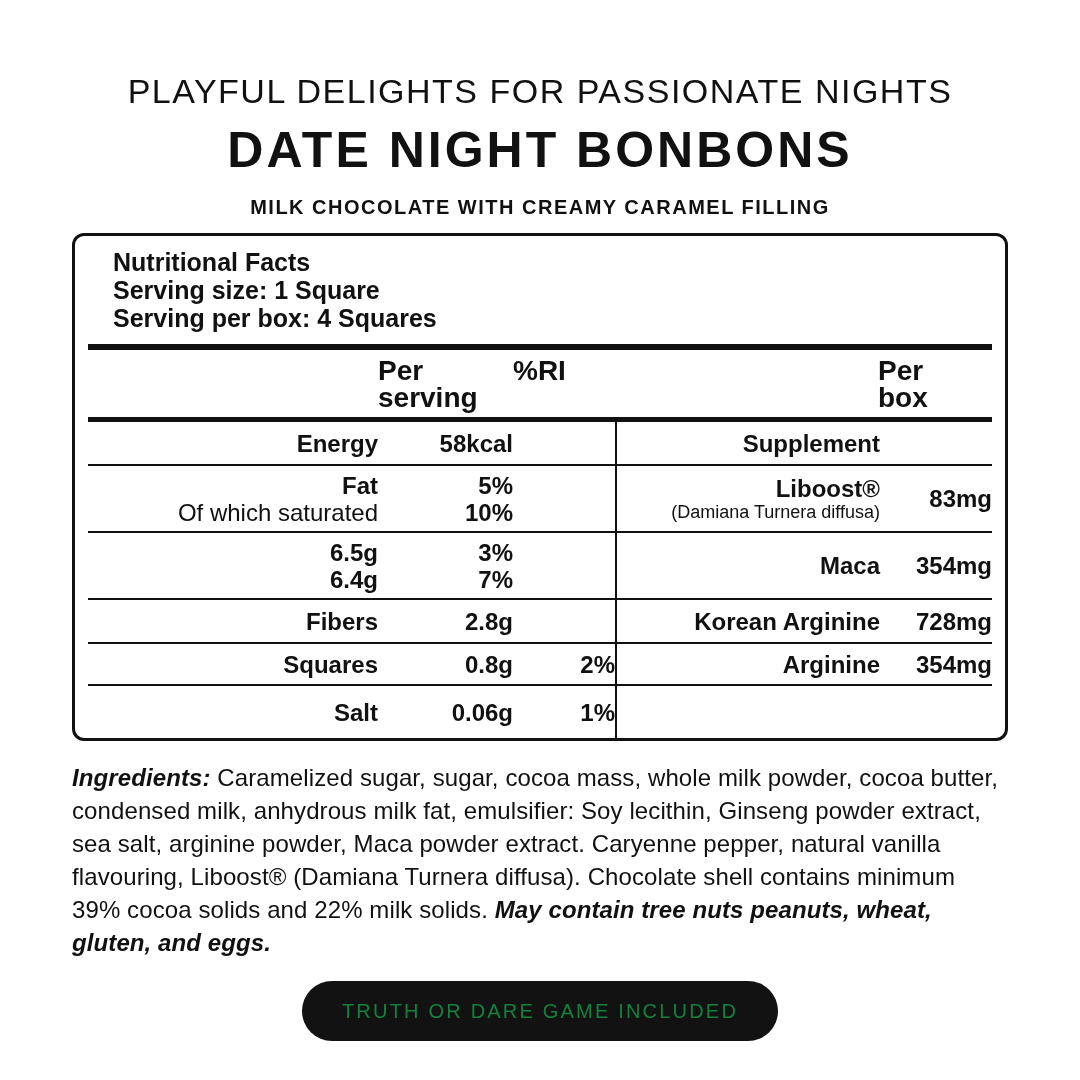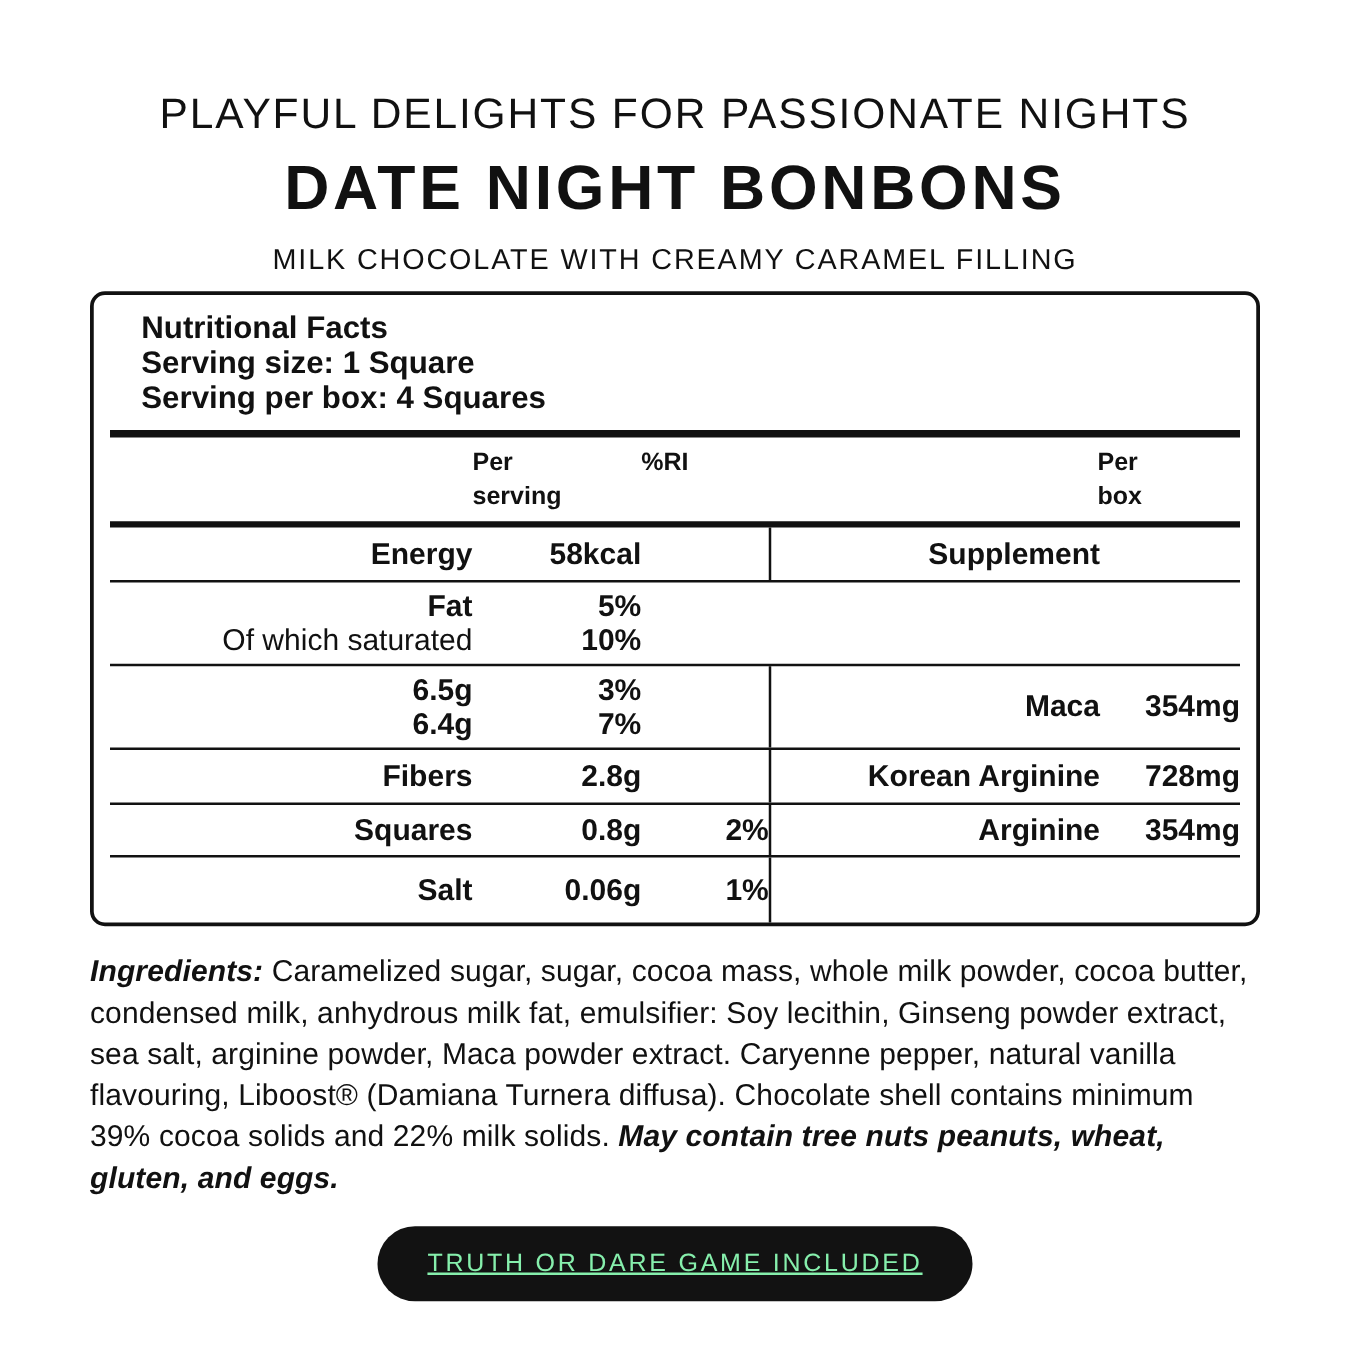--- a/index.html
+++ b/index.html
@@ -12,40 +12,40 @@
     width:1080px;height:1080px;overflow:hidden;
     font-family:"Liberation Sans","DejaVu Sans",sans-serif;
     color:var(--ink);
   }
   .page{width:1080px;height:1080px;position:relative;margin-top:19px;}
 
   
   .hdr{text-align:center;padding-top:55px;}
   .tagline{font-size:34px;line-height:34px;letter-spacing:1.5px;font-weight:400;}
   .title{font-size:50px;line-height:50px;letter-spacing:3px;font-weight:700;margin-top:17px;}
-  .subtitle{font-size:23px;line-height:23px;letter-spacing:1.5px;font-weight:400;margin-top:21px;}
+  .subtitle{font-size:20px;line-height:23px;letter-spacing:1.5px;font-weight:700;margin-top:21px;}
 
   
   .panel{
     margin:14px 72px 0;
     border:3px solid var(--ink);
     border-radius:12px;
     padding:0 13px;
   }
   .panel-head{
     padding:12px 0 12px 25px;
     border-bottom:6px solid var(--ink);
     font-weight:700;font-size:25px;line-height:28px;
   }
   .col-header{
     display:grid;
     grid-template-columns:290px 135px 365px 1fr;
     padding:7px 0 6px;
     border-bottom:5px solid var(--ink);
-    font-weight:700;font-size:20px;line-height:27px;
+    font-weight:700;font-size:28px;line-height:27px;
   }
   .col-header .col{white-space:pre-line;}
   .nt-rows{}
   .nt-row{display:flex;align-items:stretch;}
   .nt-row + .nt-row{border-top:2px solid var(--ink);}
   .nt-row:nth-child(1){min-height:42px;}
   .nt-row:nth-child(2){min-height:67px;}
   .nt-row:nth-child(3){min-height:67px;}
   .nt-row:nth-child(4){min-height:44px;}
   .nt-row:nth-child(5){min-height:42px;}
@@ -74,26 +74,25 @@
     margin:20px 72px 0;
     font-size:24px;line-height:33px;letter-spacing:0.1px;
     font-weight:400;
   }
   .ingredients .b{font-weight:700;font-style:italic;}
 
   
   .badge{
     margin:22px auto 0;
     width:fit-content;
-    background:#121212;color:#86efac;
+    background:#121212;color:#15803d;
     border-radius:40px;
     padding:20px 40px;
     font-size:20px;line-height:20px;letter-spacing:2.2px;
     font-weight:400;
-    text-decoration:underline;
   }
 </style>
 </head>
 <body>
 
 <div class="page">
 
   <header class="hdr">
     <div class="tagline">PLAYFUL DELIGHTS FOR PASSIONATE NIGHTS</div>
     <div class="title">DATE NIGHT BONBONS</div>
@@ -145,20 +144,29 @@
         <div class="half-l">
           <div class="cell">
             <div class="main">Fat</div>
             <div class="sub">Of which saturated</div>
           </div>
           <div class="cell valcell">
             <div class="main">5%</div>
             <div class="sub">10%</div>
           </div>
         </div>
+        <div class="half-r">
+          <div class="cell">
+            <div class="main">Liboost®</div>
+            <div class="sub-small">(Damiana Turnera diffusa)</div>
+          </div>
+          <div class="cell valcell">
+            <div class="main">83mg</div>
+          </div>
+        </div>
       </div>
 
       <div class="nt-row">
         <div class="half-l">
           <div class="cell valcell">
             <div class="main">6.5g</div>
             <div class="sub">6.4g</div>
           </div>
           <div class="cell valcell">
             <div class="main">3%</div>

